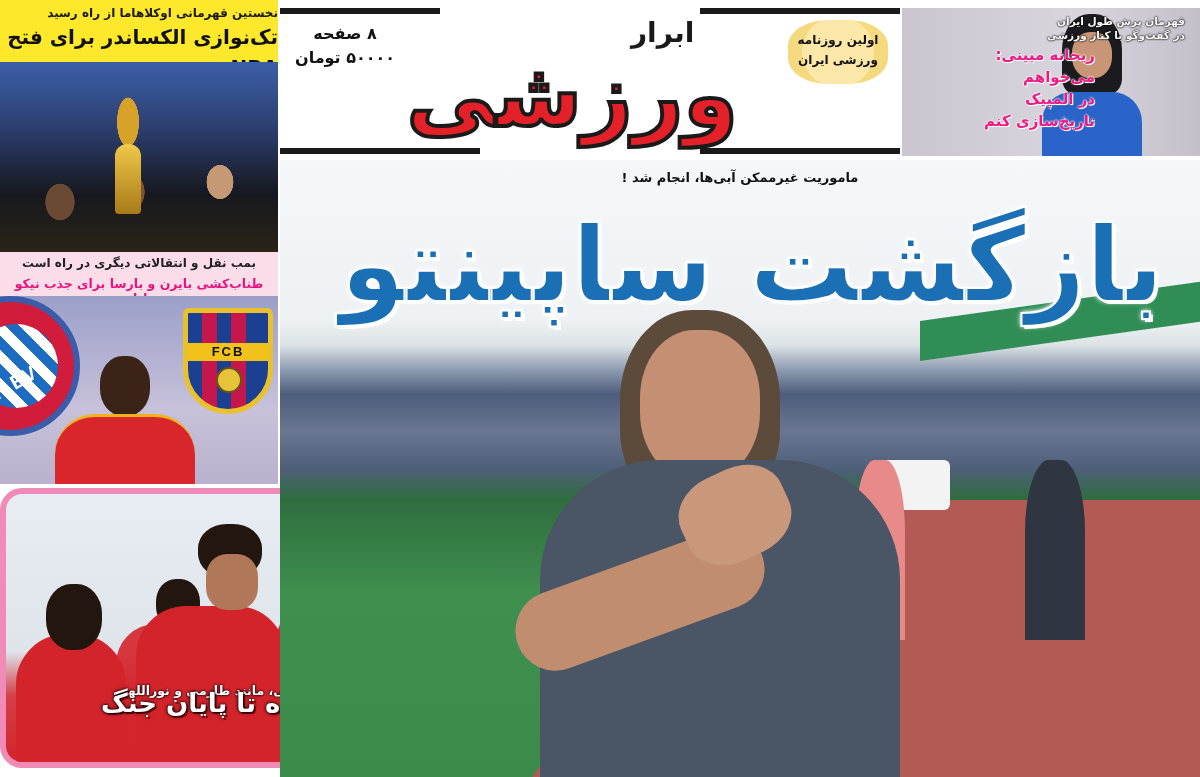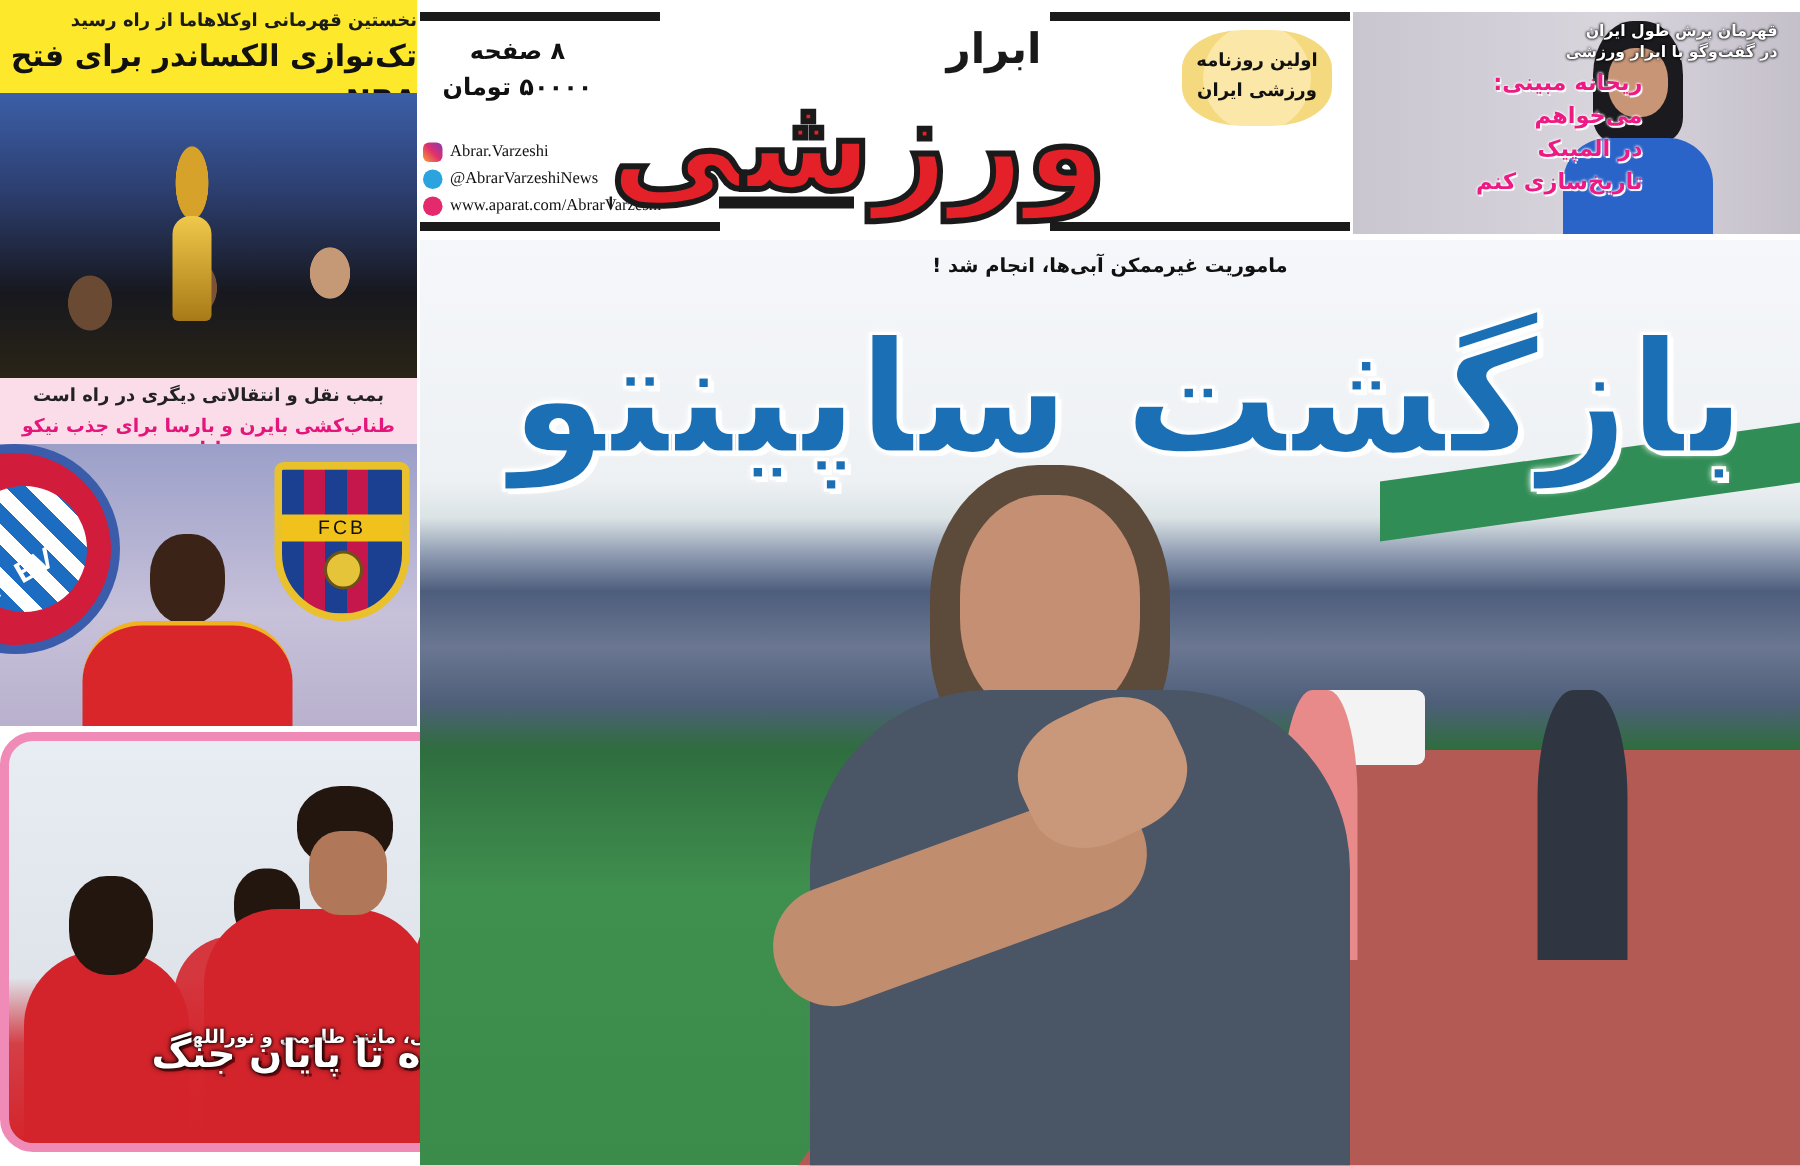--- a/index.html
+++ b/index.html
@@ -25,21 +25,21 @@
 
   
   #williams { left: 0; top: 252px; width: 278px; height: 232px; overflow: hidden; background: #fbdde9; }
   #williams .kicker { position: absolute; left: 0; top: 4px; width: 278px; text-align: center; font-size: 12px; font-weight: bold; color: #222; }
   #williams .headline { position: absolute; left: 0; top: 24px; width: 278px; text-align: center; font-size: 12.5px; font-weight: bold; color: #e4157b; }
   #williams .photo { position: absolute; left: 0; top: 44px; width: 278px; height: 188px; background: linear-gradient(180deg,#9b9fc8,#c7c1da 60%,#b9b1cd); }
   #williams .bayern { position: absolute; left: -60px; top: 0px; width: 140px; height: 140px; border-radius: 50%; background: #d11d3b; border: 6px solid #3a5cab; }
   #williams .bayern-inner { position: absolute; left: 28px; top: 22px; width: 84px; height: 84px; border-radius: 50%; background: repeating-linear-gradient(45deg,#1c6cc2 0 10px,#fff 10px 20px); }
   #williams .bayern-text { position: absolute; left: 6px; top: 80px; font-size: 20px; font-weight: bold; color: #fff; transform: rotate(-30deg); direction: ltr; font-family: "Liberation Sans", sans-serif; }
   #williams .fcb { position: absolute; left: 183px; top: 12px; width: 90px; height: 106px; background: linear-gradient(90deg,#1b3f91 0 18%,#c5174c 18% 36%,#1b3f91 36% 54%,#c5174c 54% 72%,#1b3f91 72% 100%); border: 5px solid #e9c12c; border-radius: 6px 6px 45px 45px; }
-  #williams .fcb-band { position: absolute; left: 0; top: 30px; width: 80px; height: 18px; background: #f1c21b; color: #111; font-weight: normal; font-size: 13px; text-align: center; direction: ltr; font-family: "Liberation Sans", sans-serif; letter-spacing: 2px; line-height: 18px; }
+  #williams .fcb-band { position: absolute; left: 0; top: 30px; width: 80px; height: 18px; background: #f1c21b; color: #111; font-weight: bold; font-size: 13px; text-align: center; direction: ltr; font-family: "Liberation Sans", sans-serif; letter-spacing: 2px; line-height: 18px; }
   #williams .fcb-ball { position: absolute; left: 28px; top: 54px; width: 26px; height: 26px; border-radius: 50%; background: #e6c43a; border: 2px solid #6b5314; }
   #williams .player { position: absolute; left: 55px; top: 60px; width: 140px; height: 140px; }
   #williams .player .head { position: absolute; left: 45px; top: 0; width: 50px; height: 60px; border-radius: 45%; background: #3b2417; }
   #williams .player .shirt { position: absolute; left: 0; top: 58px; width: 140px; height: 90px; border-radius: 40px 40px 0 0; background: #d8262b; border-top: 3px solid #f2b21d; }
 
   
   #melli { left: 0; top: 488px; width: 474px; height: 280px; border: 6px solid #f08bb8; border-radius: 22px; overflow: hidden; background: linear-gradient(180deg,#e8ecf3,#dfe3ea 60%,#c7cbd5); }
   #melli .p { position: absolute; border-radius: 50px 50px 0 0; background: #d4242b; }
   #melli .h { position: absolute; border-radius: 45%; background: #22160f; }
   #melli .f { position: absolute; border-radius: 40%; background: #b07858; }
@@ -52,21 +52,21 @@
   #masthead .rule { position: absolute; height: 6px; background: #1a1a1a; }
   #masthead .pages { position: absolute; left: 10px; top: 14px; width: 110px; text-align: center; font-size: 16px; font-weight: bold; color: #111; line-height: 24px; }
   #masthead .price { position: absolute; left: 10px; top: 40px; width: 110px; text-align: center; font-size: 16px; font-weight: bold; color: #111; }
   #masthead .social { position: absolute; left: 2px; top: 84px; direction: ltr; font-family: "Liberation Serif", serif; font-size: 11px; color: #111; }
   #masthead .social-row { display: flex; align-items: center; height: 18px; }
   #masthead .soc-icon { width: 13px; height: 13px; border-radius: 4px; margin-right: 5px; display: inline-block; flex: none; }
   #masthead .ig { background: linear-gradient(45deg,#f9a12e,#e1306c,#833ab4); }
   #masthead .tg { background: #2aa3df; border-radius: 50%; }
   #masthead .ap { background: #e4296d; border-radius: 50%; }
   #masthead .logo { position: absolute; left: 168px; top: 8px; width: 290px; height: 146px; }
-  #masthead .logo-main { position: absolute; left: 0; top: 20px; width: 290px; text-align: center; font-size: 88px; font-weight: bold; color: #e42128; -webkit-text-stroke: 4px #1a1a1a; line-height: 120px; text-decoration: underline; }
+  #masthead .logo-main { position: absolute; left: 0; top: 20px; width: 290px; text-align: center; font-size: 88px; font-weight: bold; color: #e42128; -webkit-text-stroke: 4px #1a1a1a; line-height: 120px; }
   #masthead .logo-sub { position: absolute; left: 183px; top: 0; font-size: 28px; font-weight: bold; color: #1a1a1a; }
   #masthead .badge { position: absolute; left: 508px; top: 12px; width: 100px; height: 64px; background: radial-gradient(circle,#fbe7a8 0 60%,#f5d97f 61% 100%); border-radius: 40%; text-align: center; font-size: 12px; font-weight: bold; color: #111; padding-top: 10px; line-height: 20px; }
   #masthead .dates { position: absolute; right: 0; top: 88px; font-size: 10px; color: #222; line-height: 15px; text-align: right; }
 
   
   #mobini { left: 902px; top: 8px; width: 343px; height: 148px; overflow: hidden; background: linear-gradient(90deg,#c9c6d0,#d9d5dd 50%,#bdb8c3); }
   #mobini .figure { position: absolute; left: 130px; top: 6px; width: 130px; height: 150px; }
   #mobini .hijab { position: absolute; left: 30px; top: 0; width: 60px; height: 80px; border-radius: 45% 45% 20% 20%; background: #1b1b1f; }
   #mobini .face { position: absolute; left: 40px; top: 18px; width: 40px; height: 46px; border-radius: 45%; background: #c89677; }
   #mobini .singlet { position: absolute; left: 10px; top: 78px; width: 100px; height: 80px; border-radius: 30px 30px 0 0; background: #2b64c8; }
@@ -140,34 +140,20 @@
 
 <div id="masthead" class="abs">
   <div class="rule" style="left:0;top:0;width:160px;"></div>
   <div class="rule" style="left:420px;top:0;width:200px;"></div>
   <div class="rule" style="left:0;top:140px;width:200px;"></div>
   <div class="rule" style="left:420px;top:140px;width:200px;"></div>
 
   <div class="pages">۸ صفحه</div>
   <div class="price">۵۰۰۰۰ تومان</div>
 
-  <div class="social">
-    <div class="social-row">
-      <span class="soc-icon ig"></span>
-      <span>Abrar.Varzeshi</span>
-    </div>
-    <div class="social-row">
-      <span class="soc-icon tg"></span>
-      <span>@AbrarVarzeshiNews</span>
-    </div>
-    <div class="social-row">
-      <span class="soc-icon ap"></span>
-      <span>www.aparat.com/AbrarVarzeshi</span>
-    </div>
-  </div>
 
   <div class="logo">
     <div class="logo-main">ورزشی</div>
     <div class="logo-sub">ابرار</div>
   </div>
 
   <div class="badge">
     <div>اولین روزنامه</div>
     <div>ورزشی ایران</div>
   </div>
@@ -175,21 +161,21 @@
 </div>
 
 <div id="mobini" class="abs">
   <div class="figure">
     <div class="hijab"></div>
     <div class="face"></div>
     <div class="singlet"></div>
   </div>
   <div class="kicker">
     <div>قهرمان پرش طول ایران</div>
-    <div>در گفت‌وگو با ابرار ورزشی</div>
+    <div>در گفت‌وگو با کنار ورزشی</div>
   </div>
   <div class="quote">
     <div>ریحانه مبینی:</div>
     <div>می‌خواهم</div>
     <div>در المپیک</div>
     <div>تاریخ‌سازی کنم</div>
   </div>
 </div>
 
 <div id="main" class="abs">

